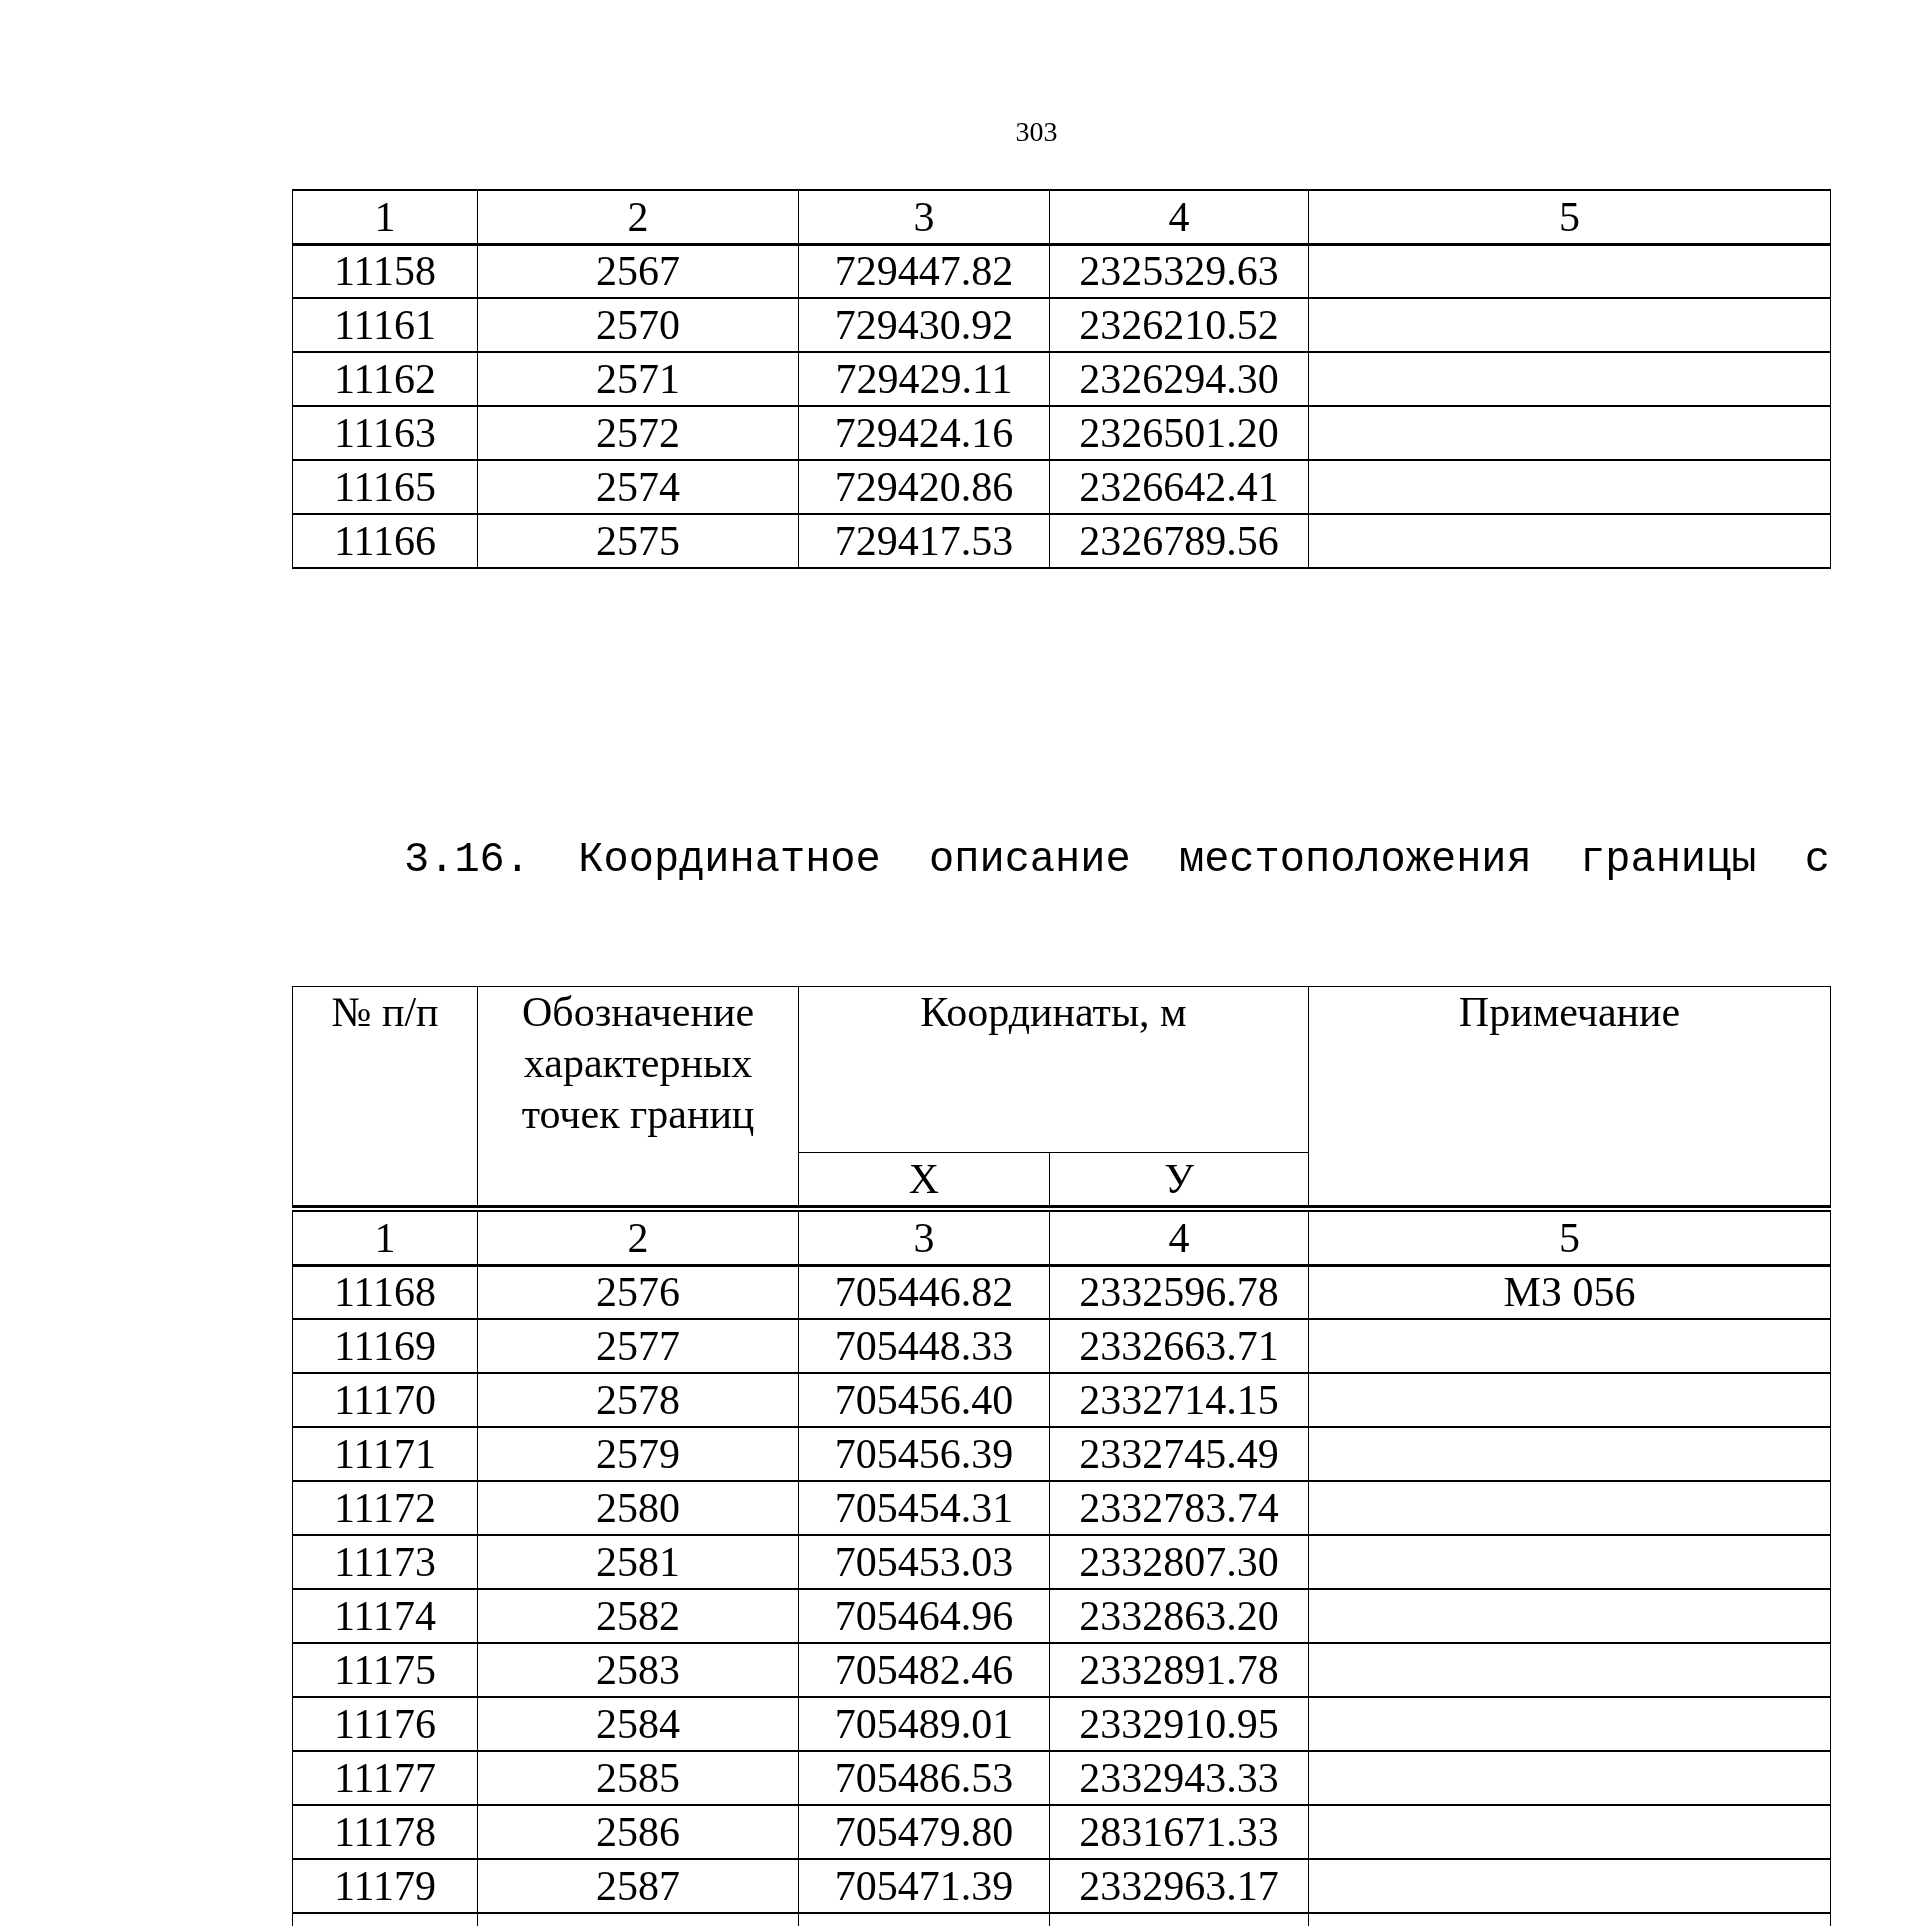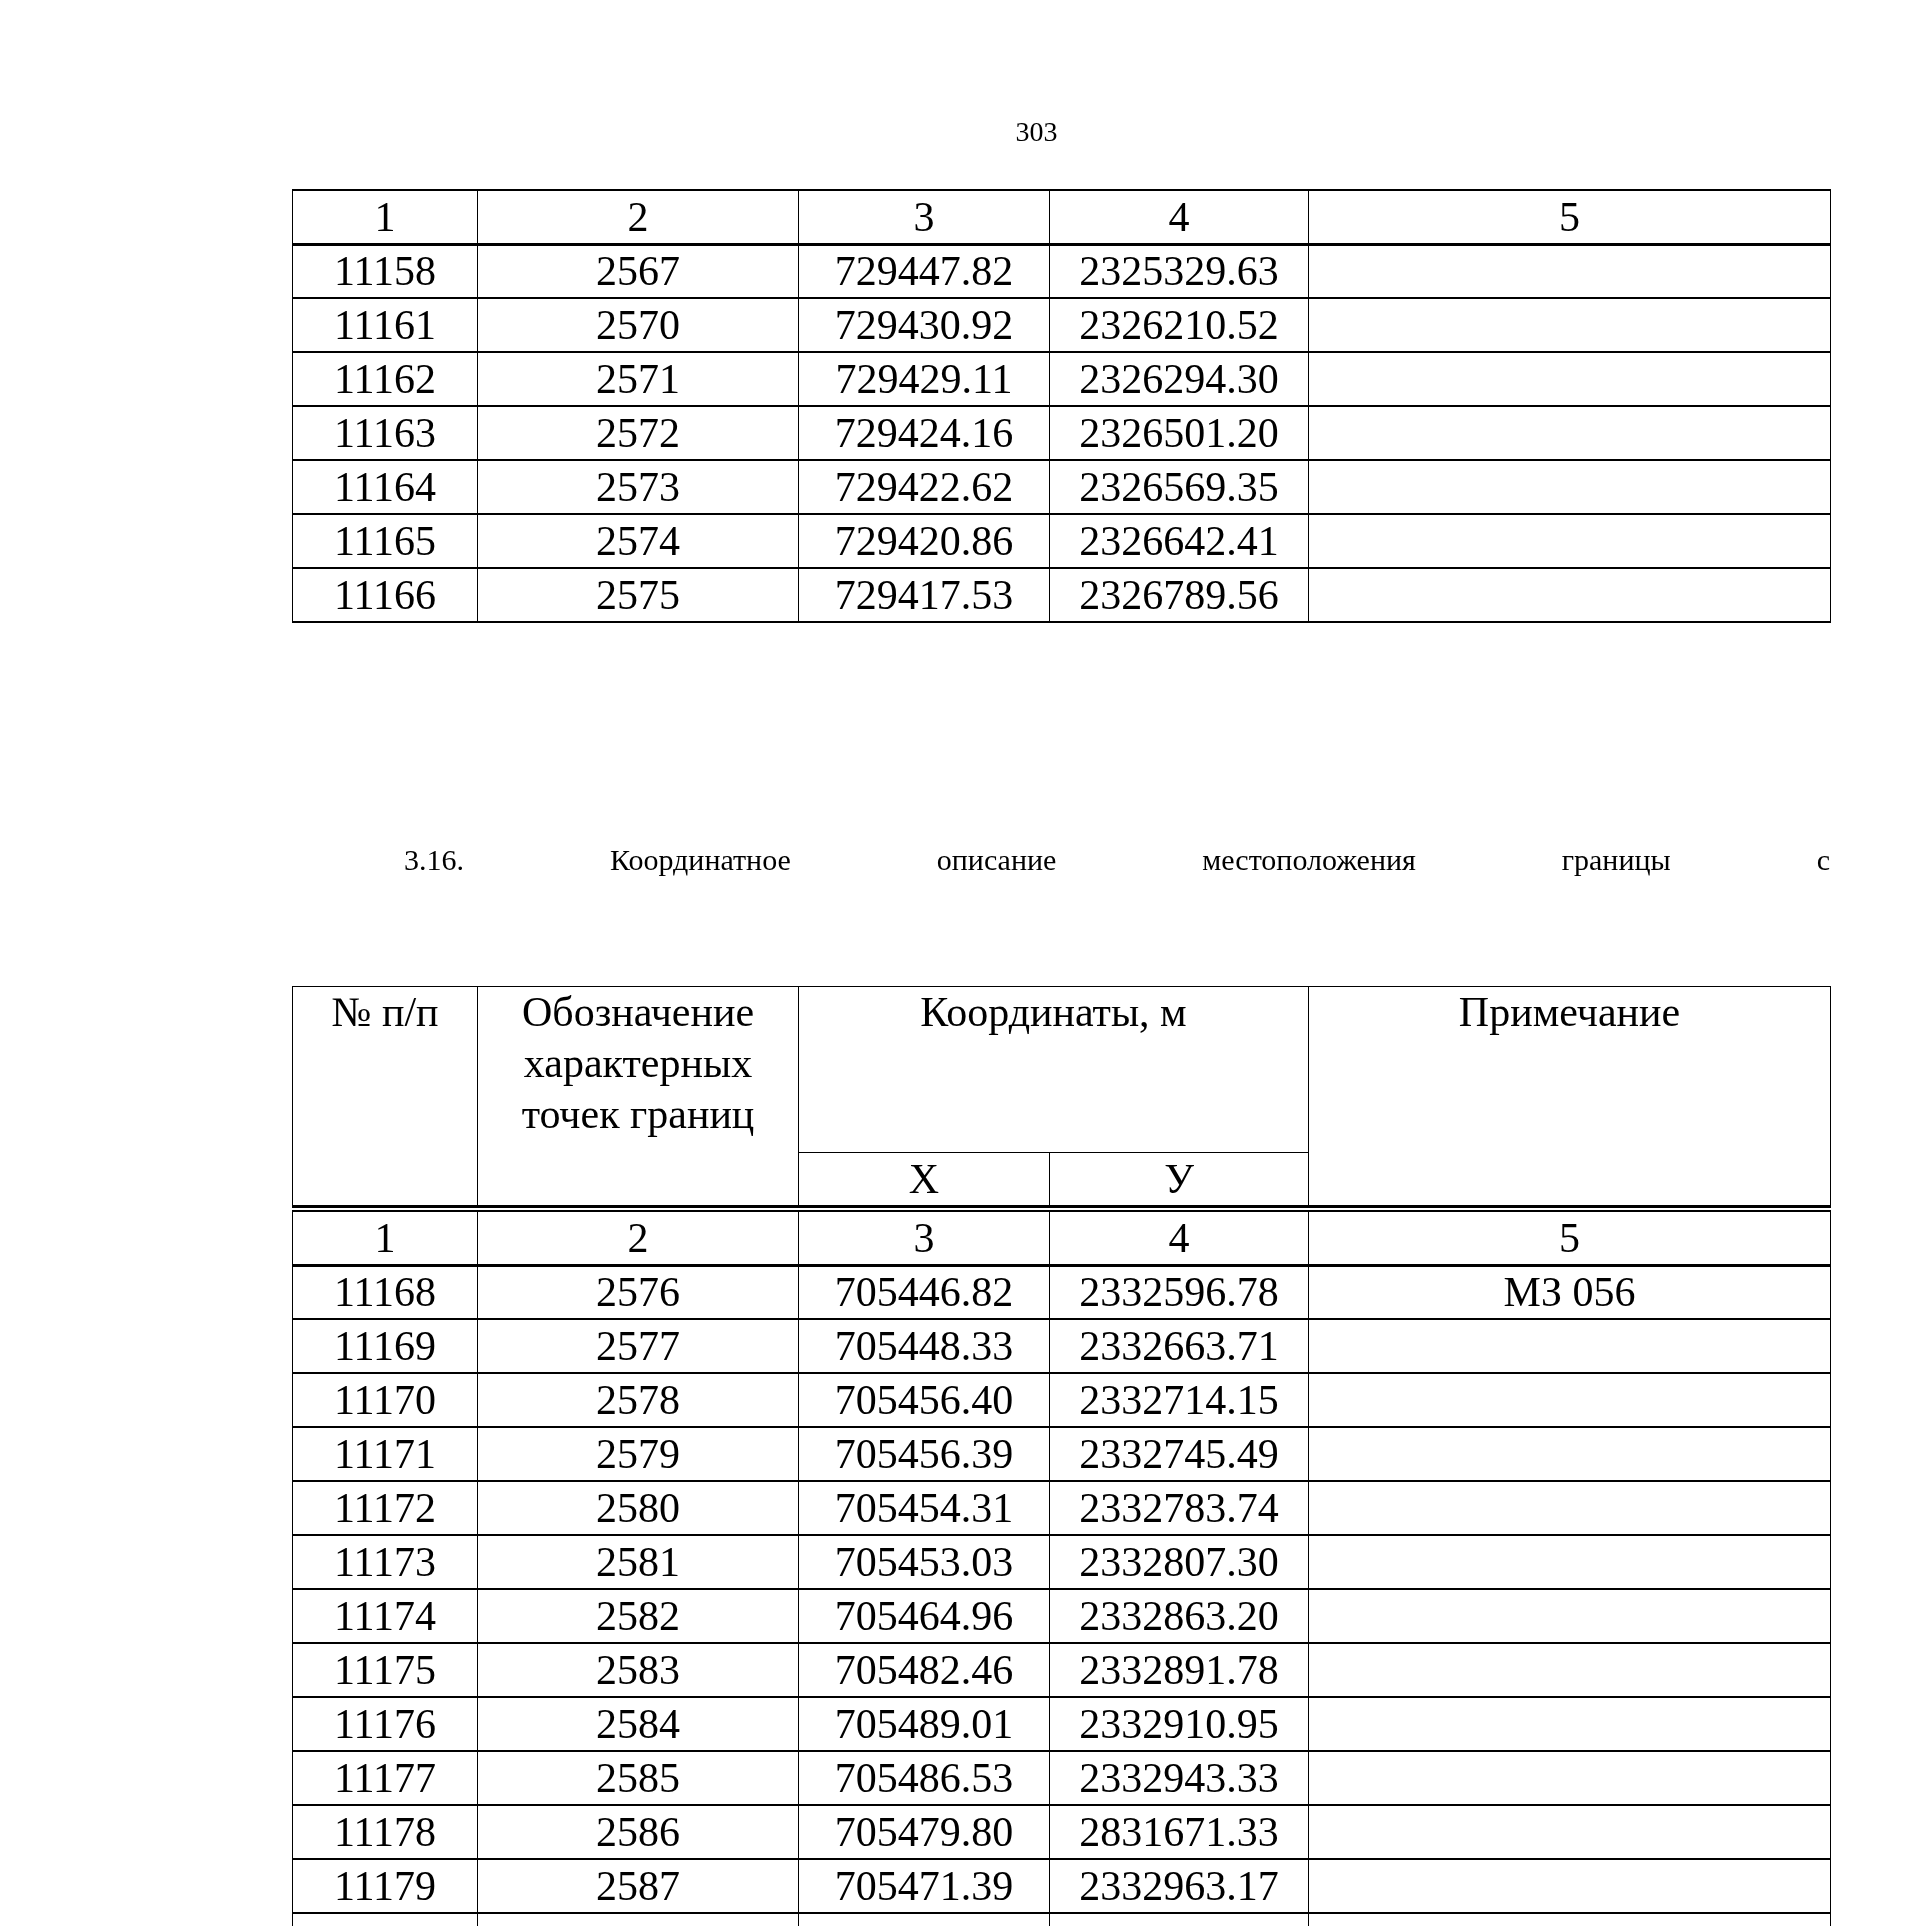--- a/index.html
+++ b/index.html
@@ -32,21 +32,21 @@
   #table2 { top: 1210px; }
 
   col.w1 { width: 185px; }
   col.w2 { width: 321px; }
   col.w3 { width: 251px; }
   col.w4 { width: 259px; }
   col.w5 { width: 522px; }
 
   .section-para {
     position: absolute; left: 292px; width: 1538px; top: 824px;
-    font-size: 30px; line-height: 72px;
+    font-size: 42px; line-height: 72px; font-family: Liberation Mono, monospace;
   }
   .section-para .line1 {
     display: flex; justify-content: space-between; padding-left: 112px;
   }
   .section-para .line2 { white-space: nowrap; }
 
   #table2-head td { vertical-align: top; white-space: normal; line-height: 51px; padding-top: 0; }
   #table2-head tr.h1 { height: 166px; }
   #table2-head tr.h2 { height: 54px; }
   #table2-head td.xy { vertical-align: middle; }
@@ -92,27 +92,20 @@
         <td class="c1">2571</td>
         <td class="c2">729429.11</td>
         <td class="c3">2326294.30</td>
         <td class="c4"></td>
       </tr>
       <tr class="data-row">
         <td class="c0">11163</td>
         <td class="c1">2572</td>
         <td class="c2">729424.16</td>
         <td class="c3">2326501.20</td>
-        <td class="c4"></td>
-      </tr>
-      <tr class="data-row">
-        <td class="c0">11164</td>
-        <td class="c1">2573</td>
-        <td class="c2">729422.62</td>
-        <td class="c3">2326569.35</td>
         <td class="c4"></td>
       </tr>
       <tr class="data-row">
         <td class="c0">11165</td>
         <td class="c1">2574</td>
         <td class="c2">729420.86</td>
         <td class="c3">2326642.41</td>
         <td class="c4"></td>
       </tr>
       <tr class="data-row">

